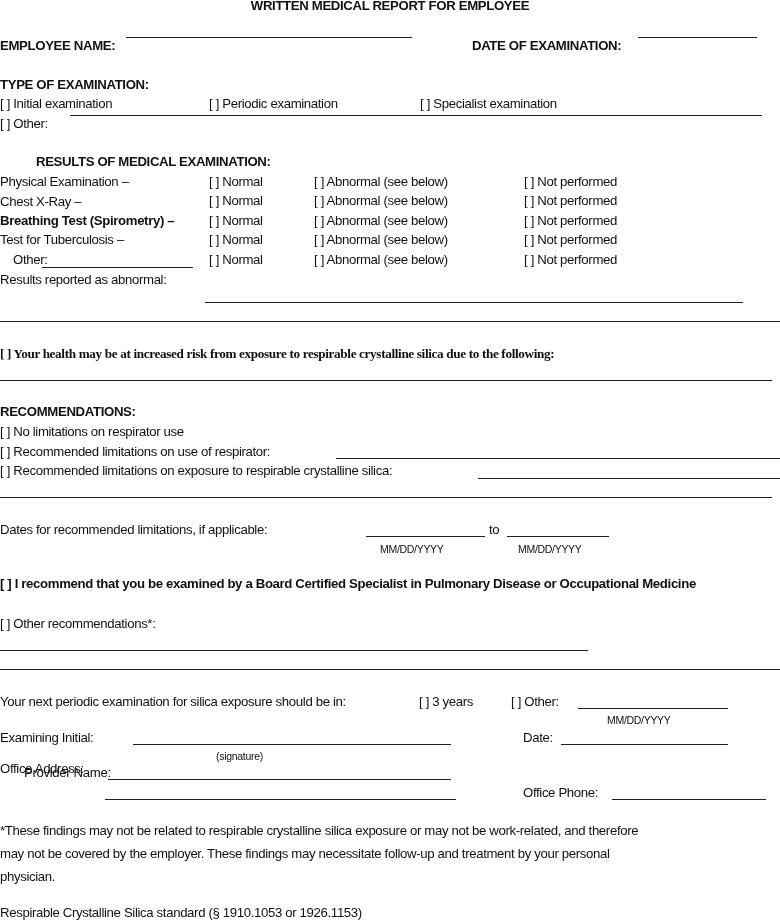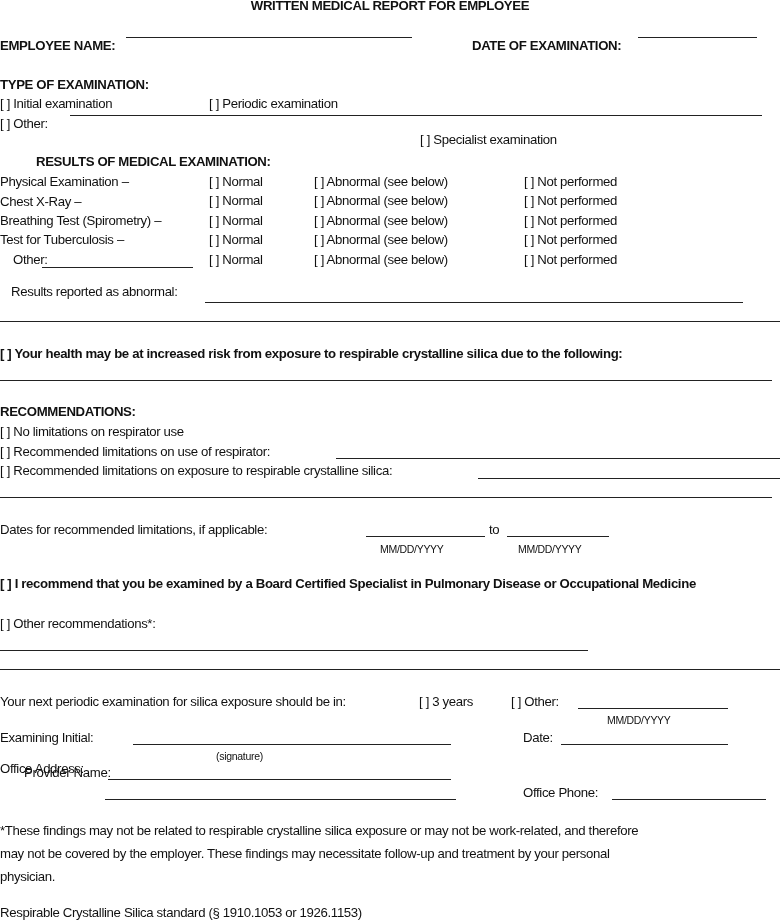--- a/index.html
+++ b/index.html
@@ -18,63 +18,63 @@
 <div class="t b center" style="top:-2px;">WRITTEN MEDICAL REPORT FOR EMPLOYEE</div>
 
 <div class="t b" style="left:0; top:38px;">EMPLOYEE NAME:</div>
 <div class="ln" style="left:126px; top:37px; width:286px;"></div>
 <div class="t b" style="left:472px; top:38px;">DATE OF EXAMINATION:</div>
 <div class="ln" style="left:638px; top:37px; width:119px;"></div>
 
 <div class="t b" style="left:0; top:77px;">TYPE OF EXAMINATION:</div>
 <div class="t chk" style="left:0; top:96px;">[ ] Initial examination</div>
 <div class="t chk" style="left:209px; top:96px;">[ ] Periodic examination</div>
-<div class="t chk" style="left:420px; top:96px;margin-top:36px;">[ ] Specialist examination</div>
+<div class="t chk" style="left:420px; top:96px;">[ ] Specialist examination</div>
 <div class="t chk" style="left:0; top:116px;">[ ] Other:</div>
 <div class="ln" style="left:70px; top:115px; width:692px;"></div>
 
 <div class="t b" style="left:16px; top:154px;margin-left:20px;">RESULTS OF MEDICAL EXAMINATION:</div>
 
 <div>
   <div class="t" style="left:0; top:174px;">Physical Examination –</div>
   <div class="t chk" style="left:209px; top:174px;">[ ] Normal</div>
   <div class="t chk" style="left:314px; top:174px;">[ ] Abnormal (see below)</div>
   <div class="t chk" style="left:524px; top:174px;">[ ] Not performed</div>
 </div>
 <div>
   <div class="t" style="left:0; top:194px;">Chest X-Ray –</div>
   <div class="t chk" style="left:209px; top:193px;">[ ] Normal</div>
   <div class="t chk" style="left:314px; top:193px;">[ ] Abnormal (see below)</div>
   <div class="t chk" style="left:524px; top:193px;">[ ] Not performed</div>
 </div>
 <div>
-  <div class="t" style="left:0; top:213px;">Breathing Test (Spirometry) –</div>
+  <div class="t" style="left:0; top:213px;font-weight:bold;">Breathing Test (Spirometry) –</div>
   <div class="t chk" style="left:209px; top:213px;">[ ] Normal</div>
   <div class="t chk" style="left:314px; top:213px;">[ ] Abnormal (see below)</div>
   <div class="t chk" style="left:524px; top:213px;">[ ] Not performed</div>
 </div>
 <div>
   <div class="t" style="left:0; top:232px;">Test for Tuberculosis –</div>
   <div class="t chk" style="left:209px; top:232px;">[ ] Normal</div>
   <div class="t chk" style="left:314px; top:232px;">[ ] Abnormal (see below)</div>
   <div class="t chk" style="left:524px; top:232px;">[ ] Not performed</div>
 </div>
 <div>
   <div class="t" style="left:0; top:252px;margin-left:13px;">Other:</div>
   <div class="ln" style="left:42px; top:267px; width:151px;"></div>
   <div class="t chk" style="left:209px; top:252px;">[ ] Normal</div>
   <div class="t chk" style="left:314px; top:252px;">[ ] Abnormal (see below)</div>
   <div class="t chk" style="left:524px; top:252px;">[ ] Not performed</div>
 </div>
 
-<div class="t" style="left:0; top:284px;padding-left:11px;">Results reported as abnormal:</div>
+<div class="t" style="left:0; top:272px;">Results reported as abnormal:</div>
 <div class="ln" style="left:205px; top:302px; width:538px;"></div>
 <div class="ln" style="left:0; top:321px; width:780px;"></div>
 
-<div class="t b chk" style="left:0; top:346px;">[ ] Your health may be at increased risk from exposure to respirable crystalline silica due to the following:</div>
+<div class="t b chk" style="left:0; top:346px;font-family:Liberation Serif, serif;">[ ] Your health may be at increased risk from exposure to respirable crystalline silica due to the following:</div>
 <div class="ln" style="left:0; top:380px; width:772px;"></div>
 
 <div class="t b" style="left:0; top:404px;">RECOMMENDATIONS:</div>
 <div class="t chk" style="left:0; top:424px;">[ ] No limitations on respirator use</div>
 <div class="t chk" style="left:0; top:444px;">[ ] Recommended limitations on use of respirator:</div>
 <div class="ln" style="left:336px; top:458px; width:444px;"></div>
 <div class="t chk" style="left:0; top:463px;">[ ] Recommended limitations on exposure to respirable crystalline silica:</div>
 <div class="ln" style="left:478px; top:478px; width:302px;"></div>
 <div class="ln" style="left:0; top:497px; width:772px;"></div>
 

